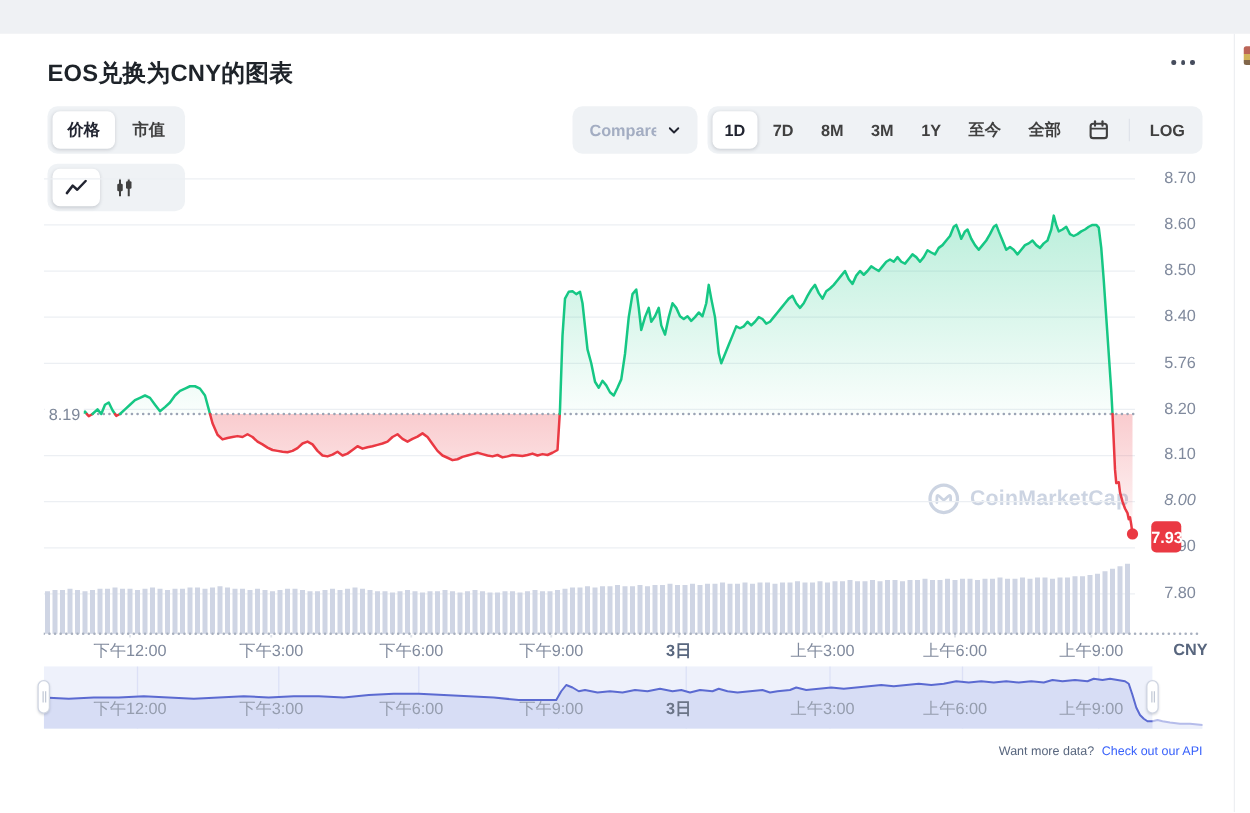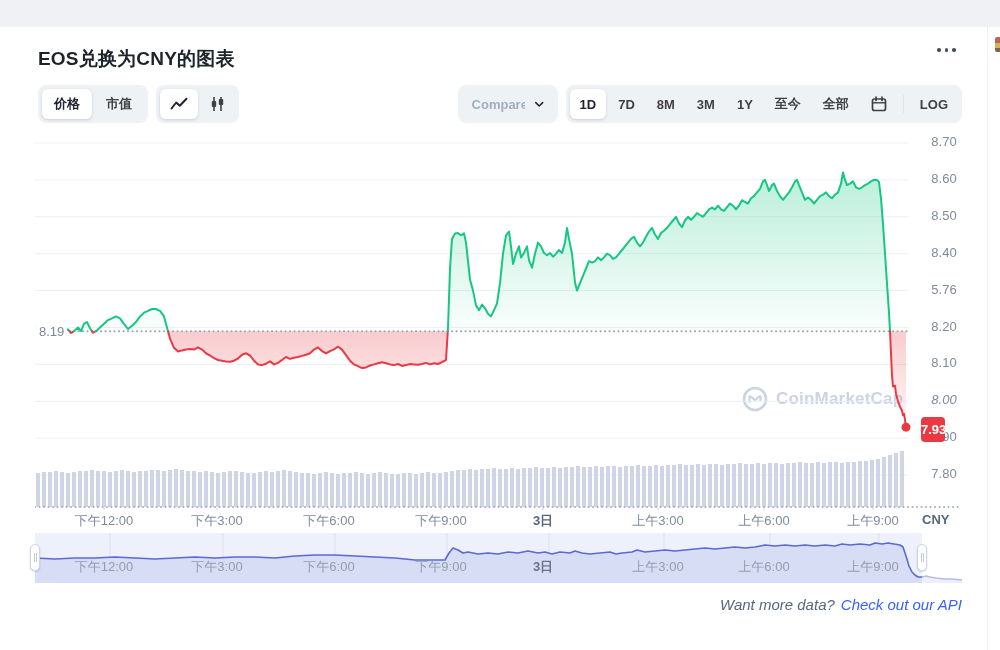--- a/index.html
+++ b/index.html
@@ -5,52 +5,52 @@
   html,body{margin:0;padding:0;background:#fff;}
   .screen{position:relative;width:1000px;height:650px;background:#fff;overflow:hidden;
           font-family:"Liberation Sans",sans-serif;}
   .topstrip{position:absolute;left:0;top:0;width:1000px;height:27px;background:#eff1f4;}
   .right-border{position:absolute;left:987px;top:27px;width:1px;height:623px;background:#edeff2;}
   .edge-fragment{position:absolute;left:995px;top:37px;width:5px;height:15px;border-radius:2px 0 0 2px;
                  background:linear-gradient(#b04a3a 0 6px,#caa53c 6px 11px,#6b4b2a 11px 15px);opacity:.85;}
   .page-title{position:absolute;left:38px;top:33px;font-size:19px;font-weight:700;color:#1e2329;letter-spacing:.2px;}
   .more-menu{position:absolute;left:937px;top:48px;display:flex;gap:4px;cursor:pointer;}
   .more-menu i{width:3.5px;height:3.5px;border-radius:50%;background:#464d5d;display:block;}
-  .toolbar-left{position:absolute;left:38px;top:85px;display:flex;gap:8px;}
+  .toolbar-left{position:absolute;left:38px;top:85px;display:flex;gap:8px;flex-direction:column;}
   .toolbar-right{position:absolute;right:38px;top:85px;display:flex;gap:8px;}
   .seg{display:inline-flex;align-items:center;background:#eff2f5;border-radius:8px;padding:4px;gap:2px;height:38px;box-sizing:border-box;}
   .seg .item{height:30px;padding:0 12px;border-radius:6px;font-size:13px;font-weight:700;color:#404040;
              display:flex;align-items:center;cursor:pointer;border:none;background:transparent;white-space:nowrap;
              font-family:"Liberation Sans",sans-serif;}
   .seg .item.active{background:#fff;color:#222531;box-shadow:0 1px 3px rgba(33,40,54,.18);}
   .seg .item.iconbtn{padding:0 10px;}
   .seg .divider{width:1px;height:18px;background:#dfe3ea;margin:0 4px;}
   .compare{display:flex;align-items:center;gap:10px;background:#eff2f5;border:none;border-radius:8px;height:38px;
            padding:0 14px;font-size:13px;font-weight:700;color:#a3adc2;cursor:pointer;box-sizing:border-box;
            font-family:"Liberation Sans",sans-serif;max-width:100px;overflow:hidden;}
   .compare .lbl{overflow:hidden;white-space:nowrap;max-width:62px;}
   #main-svg{position:absolute;left:35px;top:138px;z-index:1;}
   .ylab{position:absolute;left:916px;width:56px;text-align:center;font-size:13px;color:#808a9d;z-index:2;}
   .xlab{position:absolute;top:512px;transform:translateX(-50%);font-size:13px;color:#808a9d;white-space:nowrap;z-index:2;}
   .xlab.bold{color:#58667e;font-weight:700;}
-  .cny{position:absolute;top:512px;left:922px;width:44px;text-align:left;font-size:13px;font-weight:700;color:#58667e;z-index:2;}
+  .cny{position:absolute;top:512px;left:922px;width:44px;text-align:right;font-size:13px;font-weight:700;color:#58667e;z-index:2;}
   .refprice{position:absolute;left:36px;top:324px;font-size:13px;color:#7d8799;background:#fff;padding:0 3px;z-index:2;}
   .badge{position:absolute;left:921px;top:417px;width:24px;height:25px;line-height:25px;text-align:center;
          background:#ea3943;color:#fff;font-size:13px;font-weight:700;border-radius:4px;z-index:3;}
   .watermark{position:absolute;left:742px;top:386px;display:flex;align-items:center;gap:8px;color:#ccd4e2;z-index:0;}
   .watermark span{font-size:17px;font-weight:700;letter-spacing:.2px;}
   #nav-svg{position:absolute;left:35px;top:533px;z-index:1;}
   .navlab{position:absolute;top:558px;transform:translateX(-50%);font-size:13px;color:#959dae;white-space:nowrap;z-index:2;}
   .navlab.bold{font-weight:700;color:#6b7487;}
   .handle{position:absolute;top:544px;width:10px;height:27px;background:#fff;border:1px solid #cfd5e2;border-radius:5px;
           box-shadow:0 1px 2px rgba(30,40,60,.18);z-index:4;box-sizing:border-box;cursor:ew-resize;}
   .handle::before,.handle::after{content:"";position:absolute;top:8px;bottom:8px;width:1px;background:#c2c9d6;}
   .handle::before{left:2.5px}.handle::after{right:2.5px}
   .handle.left{left:30px}.handle.right{left:917px}
-  .footer{position:absolute;top:596px;right:38px;font-size:15px;color:#58667e;z-index:2;font-style:italic;}
+  .footer{position:absolute;top:596px;right:38px;font-size:10px;color:#58667e;z-index:2;}
   .footer a{color:#3861fb;text-decoration:none;margin-left:6px;cursor:pointer;}
 </style>
 </head>
 <body>
 
 <div class="screen">
   <div class="topstrip"></div>
 
   <h1 class="page-title">EOS兑换为CNY的图表</h1>
   <div class="more-menu">

